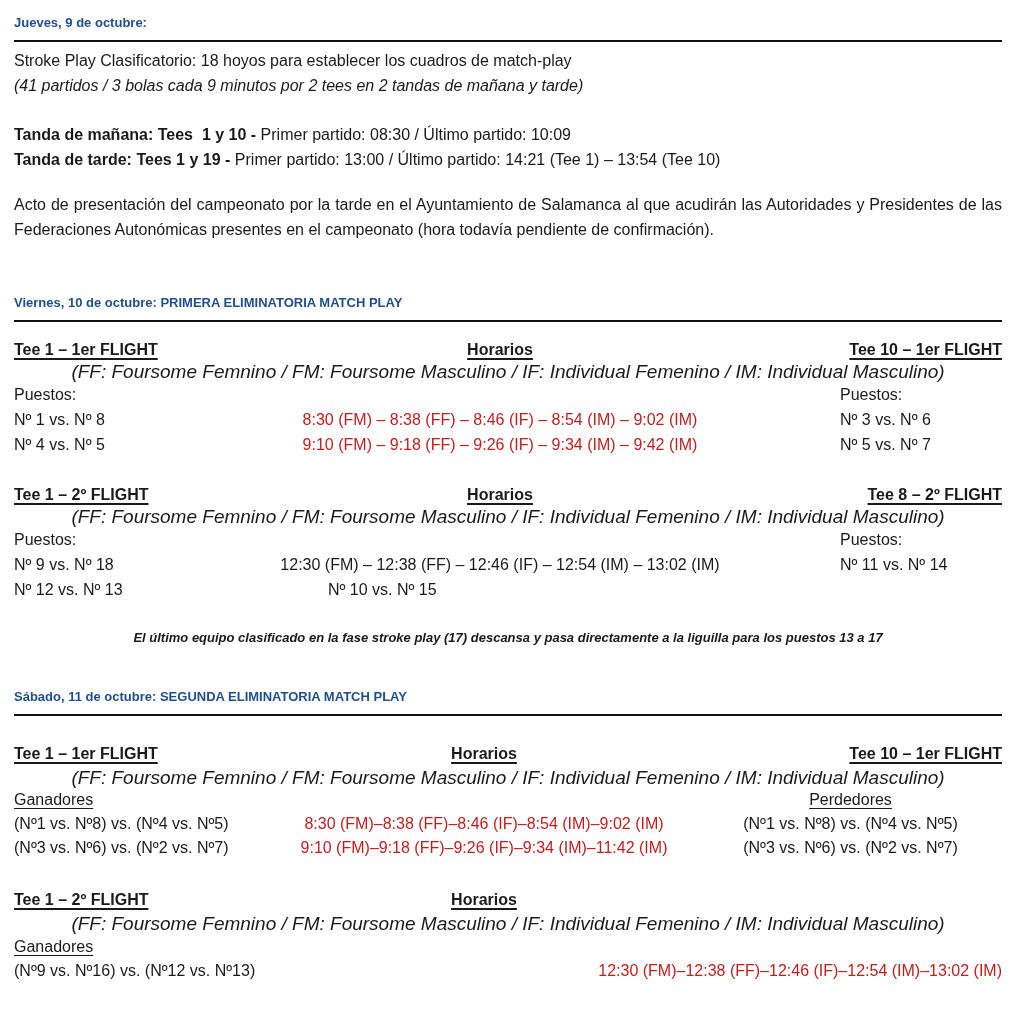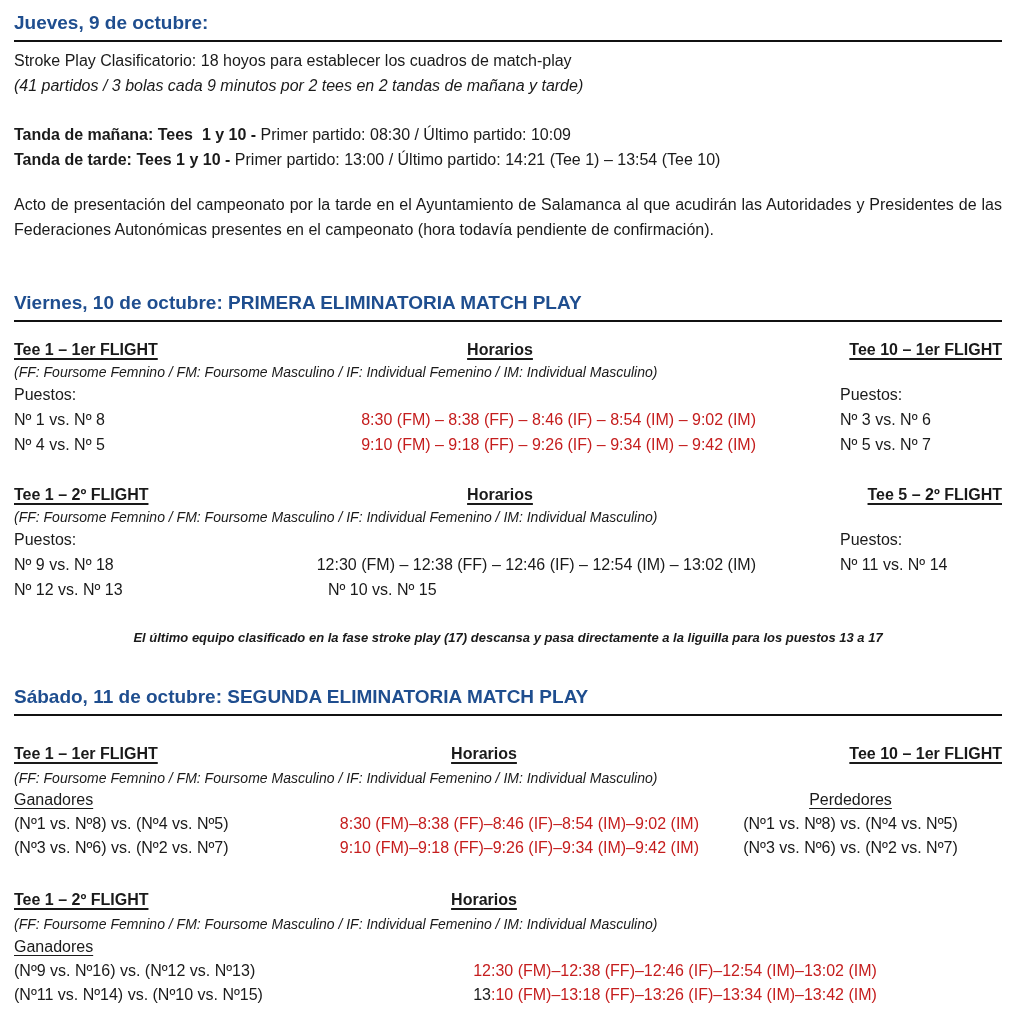--- a/index.html
+++ b/index.html
@@ -7,66 +7,66 @@
   }
   *{box-sizing:border-box;}
   body{margin:0;background:#ffffff;}
   .page{
     width:1016px;min-height:1023px;padding:12px 14px 16px;background:#fff;
     font-family:"Liberation Sans",sans-serif;font-size:16px;line-height:25px;color:var(--ink);
   }
   p{margin:0;}
   .u{text-decoration:underline;text-underline-offset:3px;text-decoration-thickness:1.5px;}
   .day-title{
-    color:var(--blue);font-size:19px;font-weight:700;line-height:21px;
+    color:var(--blue);font-size:13px;font-weight:700;line-height:21px;
     padding-bottom:7px;border-bottom:2.5px solid var(--rule);margin:0;
   }
   .stroke-line{margin-top:6px;}
   .detail-line{font-style:italic;}
   .lead{margin:0;white-space:pre-wrap;}
   .mt24{margin-top:24px;}
   .para{margin-top:20px;text-align:justify;}
   .h2-viernes{margin-top:50px;}
   .h2-sabado{margin-top:38px;}
   
   .flight{margin-top:18px;}
   .mt28{margin-top:28px;}
   .mt26{margin-top:26px;}
   .v-grid{--c1:230px;--c2:512px;}
   .s-grid{--c1:255px;--c2:430px;}
   .f-grid{display:grid;grid-template-columns:var(--c1) var(--c2) 1fr;}
   .f-head{line-height:20px;margin-bottom:4px;font-weight:700;}
   .fh-center{text-align:center;}
   .fh-right{text-align:right;}
-  .f-legend{text-align:left;font-style:italic;font-size:14px;line-height:16px;margin-bottom:2px;}
-  .fr-times{text-align:right;color:var(--red);}
+  .f-legend{text-align:center;font-style:italic;font-size:19px;line-height:16px;margin-bottom:2px;}
+  .fr-times{text-align:center;color:var(--red);}
   .black-times .fr-times{color:var(--ink);}
   .v-grid .fl-right,.v-grid .fr-right{padding-left:84px;}
   .s-grid .fl-right,.s-grid .fr-right{text-align:center;}
   .s-grid.f-rows-sm,.s-grid .f-grid{line-height:24px;}
   .note{
     margin-top:26px;text-align:center;font-weight:700;font-style:italic;
     font-size:13px;line-height:20px;
   }
   .s2-row{display:grid;grid-template-columns:322px 1fr;line-height:24px;}
-  .s2-row .fr-times{text-align:center;padding-left:12px;}
+  .s2-row .fr-times{text-align:right;padding-left:12px;}
   .black-prefix{color:var(--ink);}
   .label-u{text-decoration:underline;text-underline-offset:3px;text-decoration-thickness:1.2px;}
 </style>
 </head>
 <body>
 
 <div class="page">
 
   <h1 class="day-title">Jueves, 9 de octubre:</h1>
   <p class="stroke-line">Stroke Play Clasificatorio: 18 hoyos para establecer los cuadros de match-play</p>
   <p class="detail-line">(41 partidos / 3 bolas cada 9 minutos por 2 tees en 2 tandas de mañana y tarde)</p>
 
   <p class="lead mt24"><b>Tanda de mañana: Tees  1 y 10 -</b><span> Primer partido: 08:30 / Último partido: 10:09</span></p>
-  <p class="lead"><b>Tanda de tarde: Tees 1 y 10 -</b><span> Primer partido: 13:00 / Último partido: 14:21 (Tee 1) – 13:54 (Tee 10)</span></p>
+  <p class="lead"><b>Tanda de tarde: Tees 1 y 19 -</b><span> Primer partido: 13:00 / Último partido: 14:21 (Tee 1) – 13:54 (Tee 10)</span></p>
 
   <p class="para">Acto de presentación del campeonato por la tarde en el Ayuntamiento de Salamanca al que acudirán las Autoridades y Presidentes de las Federaciones Autonómicas presentes en el campeonato (hora todavía pendiente de confirmación).</p>
 
   <h1 class="day-title h2-viernes">Viernes, 10 de octubre: PRIMERA ELIMINATORIA MATCH PLAY</h1>
 
   <section class="flight v-grid">
     <div class="f-grid f-head">
       <span class="u">Tee 1 – 1er FLIGHT</span>
       <span class="fh-center u">Horarios</span>
       <span class="fh-right u">Tee 10 – 1er FLIGHT</span>
@@ -86,21 +86,21 @@
       <span class="fr-left">Nº 4 vs. Nº 5</span>
       <span class="fr-times">9:10 (FM) – 9:18 (FF) – 9:26 (IF) – 9:34 (IM) – 9:42 (IM)</span>
       <span class="fr-right">Nº 5 vs. Nº 7</span>
     </div>
   </section>
 
   <section class="flight v-grid mt28 black-times">
     <div class="f-grid f-head">
       <span class="u">Tee 1 – 2º FLIGHT</span>
       <span class="fh-center u">Horarios</span>
-      <span class="fh-right u">Tee 5 – 2º FLIGHT</span>
+      <span class="fh-right u">Tee 8 – 2º FLIGHT</span>
     </div>
     <div class="f-legend">(FF: Foursome Femnino / FM: Foursome Masculino / IF: Individual Femenino / IM: Individual Masculino)</div>
     <div class="f-grid">
       <span class="fl-left">Puestos:</span>
       <span></span>
       <span class="fl-right">Puestos:</span>
     </div>
     <div class="f-grid">
       <span class="fr-left">Nº 9 vs. Nº 18</span>
       <span class="fr-times">12:30 (FM) – 12:38 (FF) – 12:46 (IF) – 12:54 (IM) – 13:02 (IM)</span>
@@ -128,38 +128,34 @@
       <span></span>
       <span class="fl-right label-u">Perdedores</span>
     </div>
     <div class="f-grid">
       <span class="fr-left">(Nº1 vs. Nº8) vs. (Nº4 vs. Nº5)</span>
       <span class="fr-times">8:30 (FM)–8:38 (FF)–8:46 (IF)–8:54 (IM)–9:02 (IM)</span>
       <span class="fr-right">(Nº1 vs. Nº8) vs. (Nº4 vs. Nº5)</span>
     </div>
     <div class="f-grid">
       <span class="fr-left">(Nº3 vs. Nº6) vs. (Nº2 vs. Nº7)</span>
-      <span class="fr-times">9:10 (FM)–9:18 (FF)–9:26 (IF)–9:34 (IM)–9:42 (IM)</span>
+      <span class="fr-times">9:10 (FM)–9:18 (FF)–9:26 (IF)–9:34 (IM)–11:42 (IM)</span>
       <span class="fr-right">(Nº3 vs. Nº6) vs. (Nº2 vs. Nº7)</span>
     </div>
   </section>
 
   <section class="flight s-grid mt28">
     <div class="f-grid f-head">
       <span class="u">Tee 1 – 2º FLIGHT</span>
       <span class="fh-center u">Horarios</span>
       <span></span>
     </div>
     <div class="f-legend">(FF: Foursome Femnino / FM: Foursome Masculino / IF: Individual Femenino / IM: Individual Masculino)</div>
     <div>
       <span class="label-u">Ganadores</span>
     </div>
     <div class="s2-row">
       <span class="fr-left">(Nº9 vs. Nº16) vs. (Nº12 vs. Nº13)</span>
       <span class="fr-times"><span class="black-prefix"></span><span>12:30 (FM)–12:38 (FF)–12:46 (IF)–12:54 (IM)–13:02 (IM)</span></span>
     </div>
-    <div class="s2-row">
-      <span class="fr-left">(Nº11 vs. Nº14) vs. (Nº10 vs. Nº15)</span>
-      <span class="fr-times"><span class="black-prefix">13</span><span>:10 (FM)–13:18 (FF)–13:26 (IF)–13:34 (IM)–13:42 (IM)</span></span>
-    </div>
   </section>
 
 </div>
 
 </body></html>

